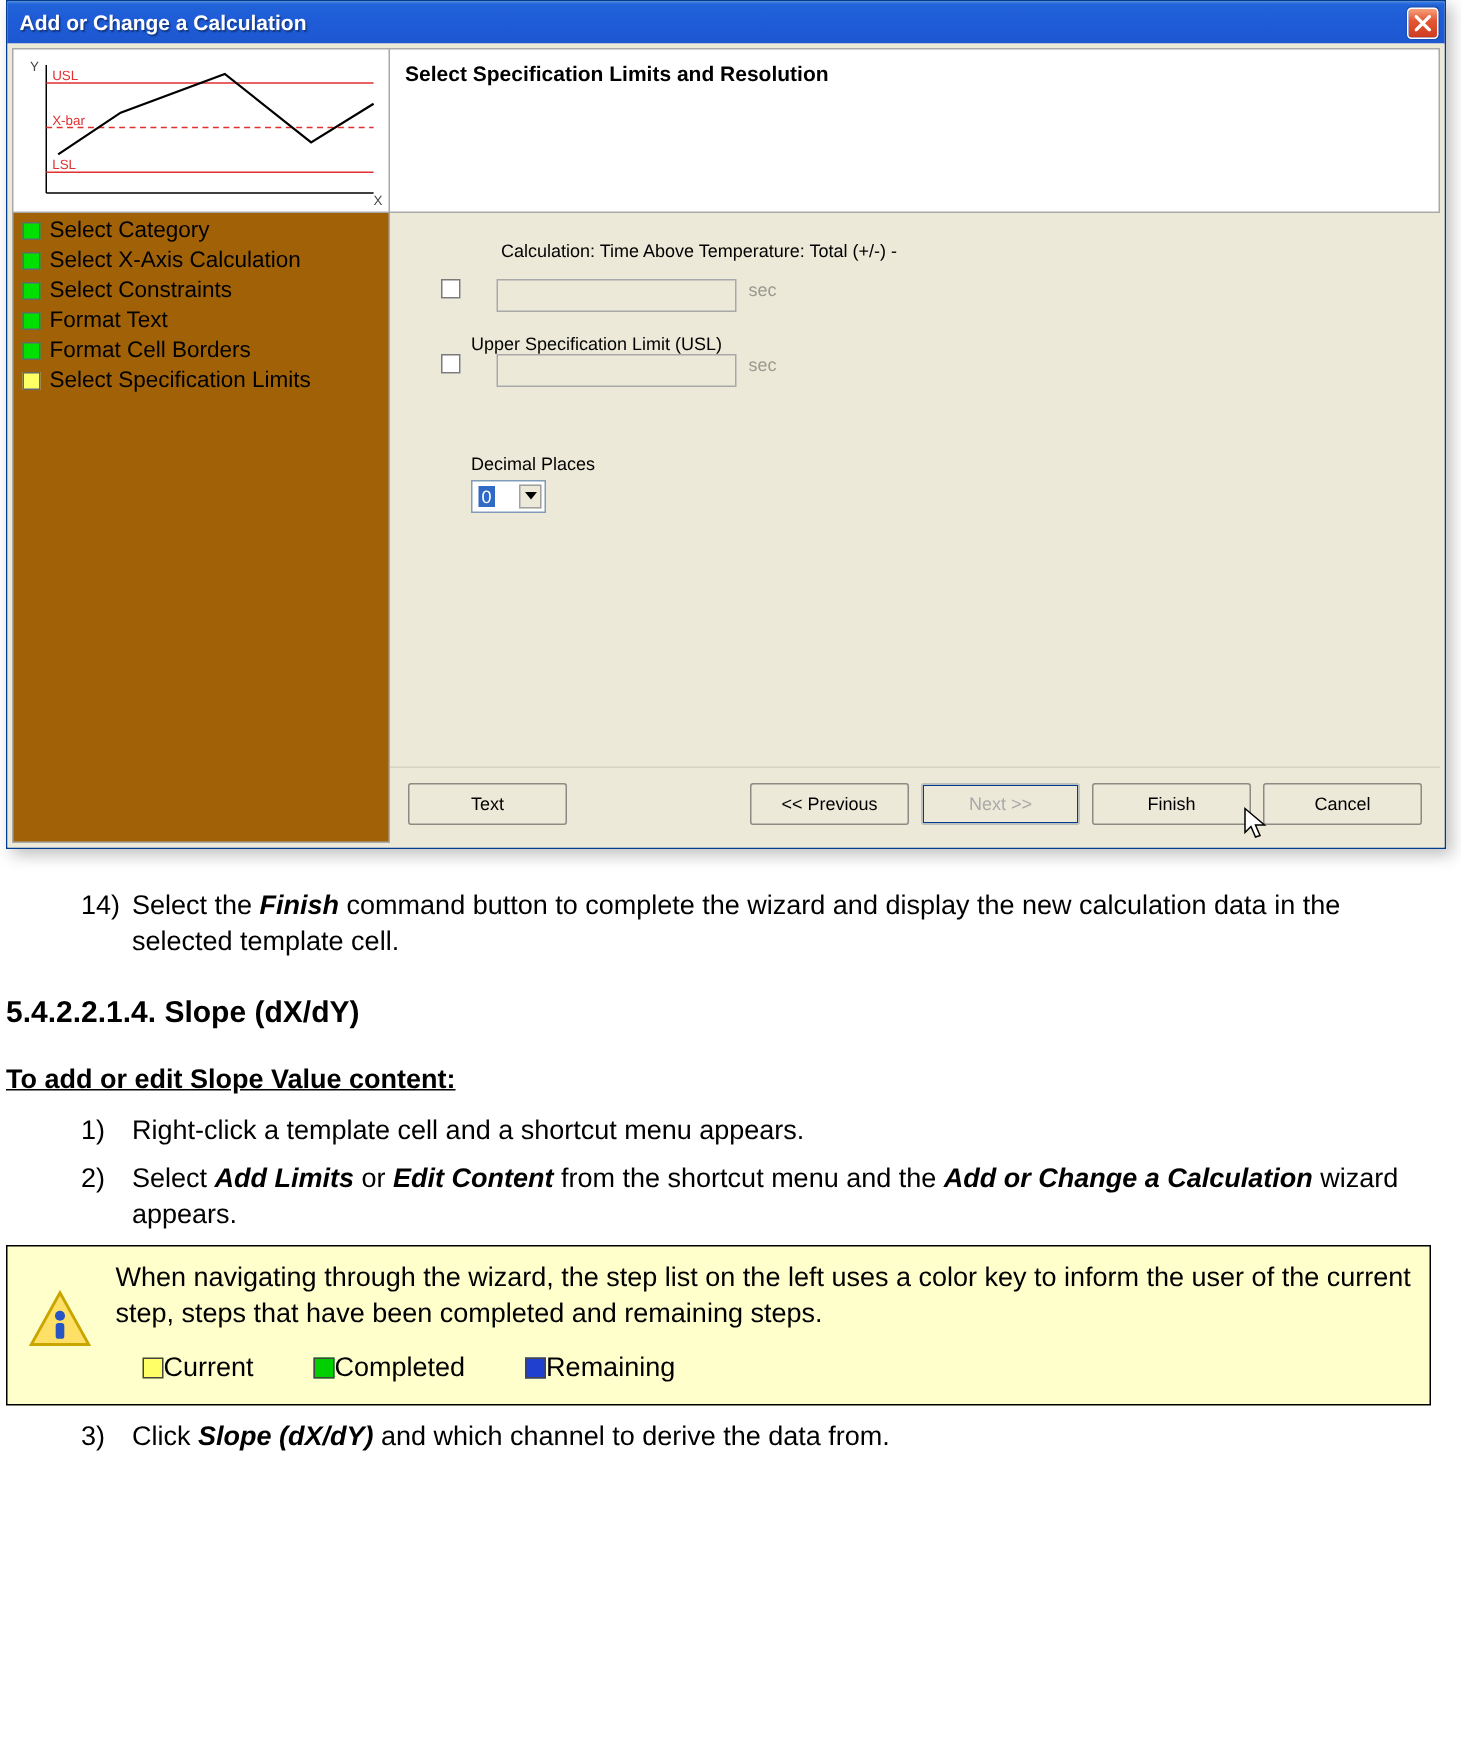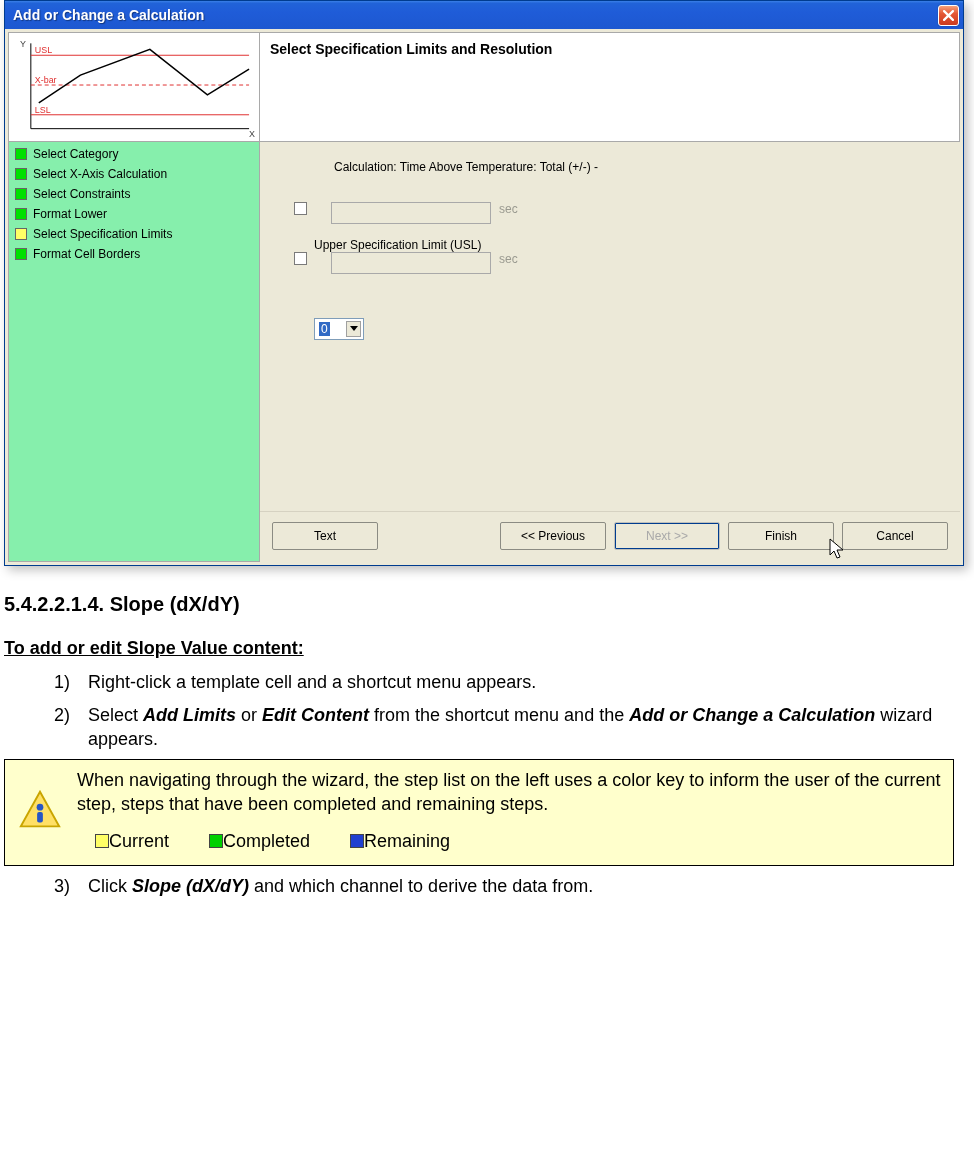--- a/index.html
+++ b/index.html
@@ -59,25 +59,25 @@
   .chart-preview {
     background: #fff;
     border: 1px solid #a9a9a9;
     height: 110px;
     padding: 2px;
     position: relative;
   }
   .chart-preview svg { width:100%; height:100%; }
   .step-list {
     flex: 1;
-    background: #86efac;
+    background: #a16207;
     border: 1px solid #a9a9a9;
     border-top: none;
     font-family: Tahoma, Arial, sans-serif;
-    font-size: 12px;
+    font-size: 15px;
     padding: 2px 0;
   }
   .step-item {
     display: flex;
     align-items: center;
     gap: 6px;
     padding: 1px 6px;
     line-height: 18px;
   }
   .step-swatch {
@@ -106,21 +106,21 @@
   .panel-body {
     flex: 1;
     background: #ece9d8;
     position: relative;
     padding: 18px 30px 10px 30px;
     font-size: 12px;
     color: #000;
   }
   .fld-row { margin-top: 0; display: flex; align-items: flex-start; gap: 8px; }
   .fld-label { font-size: 12px; margin-top: 14px; margin-left: 24px; }
-  .calc-label { font-size: 12px; margin-left: 44px; margin-bottom: 28px; }
+  .calc-label { font-size: 12px; margin-left: 44px; margin-bottom: 12px; }
   .chk {
     width: 13px; height: 13px;
     border: 1px solid #7a7a7a;
     background: #fff;
     display:inline-block;
     cursor: pointer;
     margin-left: 4px;
   }
   .txtbox {
     width: 160px;
@@ -249,29 +249,29 @@
           <div class="step-item">
               <span class="step-swatch sw-green"></span>
               <span>Select X-Axis Calculation</span>
             </div>
           <div class="step-item">
               <span class="step-swatch sw-green"></span>
               <span>Select Constraints</span>
             </div>
           <div class="step-item">
               <span class="step-swatch sw-green"></span>
-              <span>Format Lower</span>
+              <span>Format Text</span>
+            </div>
+          <div class="step-item">
+              <span class="step-swatch sw-green"></span>
+              <span>Format Cell Borders</span>
             </div>
           <div class="step-item">
               <span class="step-swatch sw-yellow"></span>
               <span>Select Specification Limits</span>
-            </div>
-          <div class="step-item">
-              <span class="step-swatch sw-green"></span>
-              <span>Format Cell Borders</span>
             </div>
         </div>
       </div>
       <div class="right-col">
         <div class="panel-header">Select Specification Limits and Resolution</div>
         <div class="panel-body">
           <div class="calc-label">Calculation: Time Above Temperature: Total (+/-) -</div>
           <div class="fld-row" style="margin-left:0;">
             <span class="chk"></span>
             <span style="width:8px;"></span>
@@ -279,20 +279,21 @@
             <span class="unit">sec</span>
           </div>
           <div class="fld-label">Upper Specification Limit (USL)</div>
           <div class="fld-row" style="margin-left:0;">
             <span class="chk"></span>
             <span style="width:8px;"></span>
             <span class="txtbox"></span>
             <span class="unit">sec</span>
           </div>
           <div class="dec-row">
+            <div>Decimal Places</div>
             <div class="dec-select">
               <span class="dec-val">0</span>
               <span class="dec-arrow">
                 <svg width="8" height="6" viewBox="0 0 8 6">
                     <path d="M0 0 L8 0 L4 5 Z" fill="#000"></path>
                   </svg>
               </span>
             </div>
           </div>
         </div>
@@ -308,20 +309,28 @@
                 <path d="M2 2 L2 18 L6 14 L9 21 L12 20 L9 13 L15 13 Z" fill="#fff" stroke="#000" stroke-width="1"></path>
               </svg>
           </div>
         </div>
       </div>
     </div>
   </div>
 </div>
 
 <div class="doc">
+  <div class="ol-indent">
+    <div class="li-row">
+      <div class="li-num">14)</div>
+      <div class="li-text">
+        <span>Select the </span><span class="bi">Finish</span><span> command button to complete the wizard and display the new calculation data in the selected template cell.</span>
+      </div>
+    </div>
+  </div>
 
   <div class="section-heading">5.4.2.2.1.4. Slope (dX/dY)</div>
 
   <div class="underline-heading">To add or edit Slope Value content:</div>
 
   <div class="ol-indent">
     <div class="li-row">
       <div class="li-num">1)</div>
       <div class="li-text">Right-click a template cell and a shortcut menu appears.</div>
     </div>

